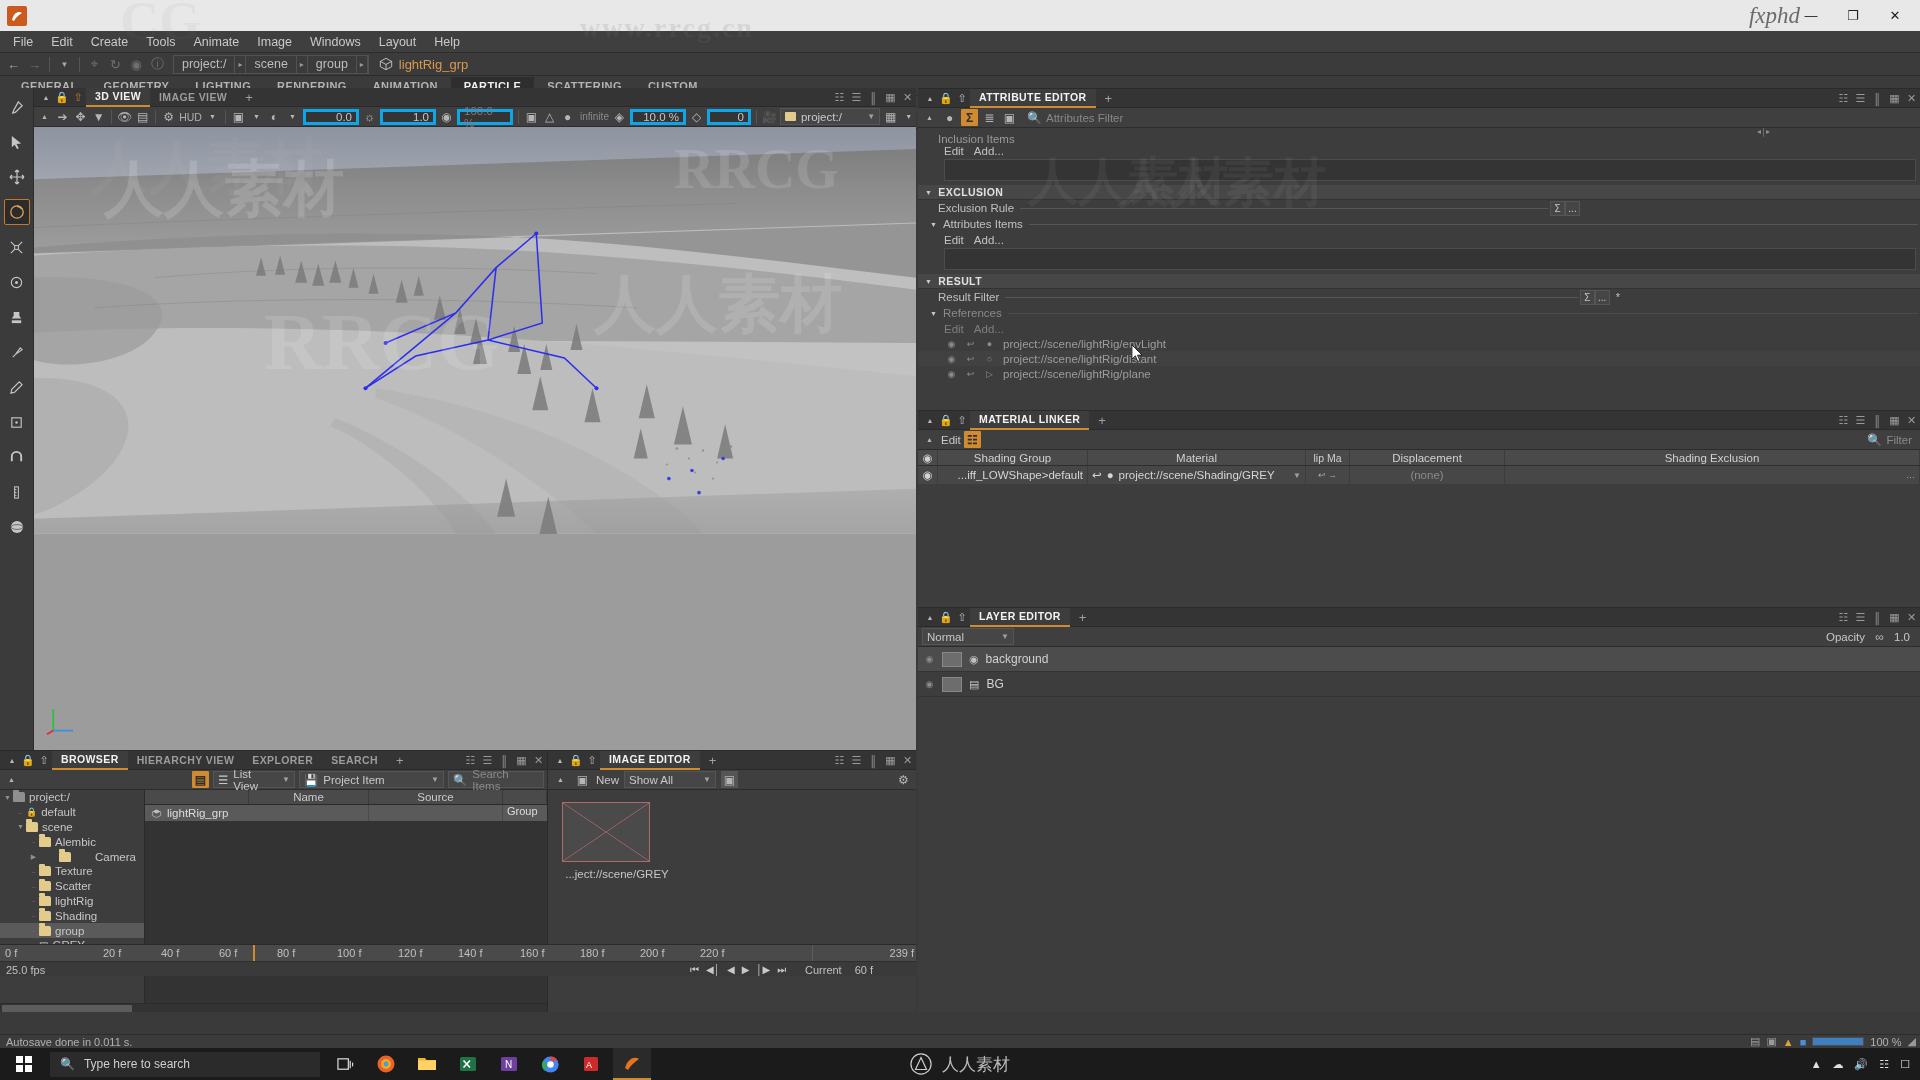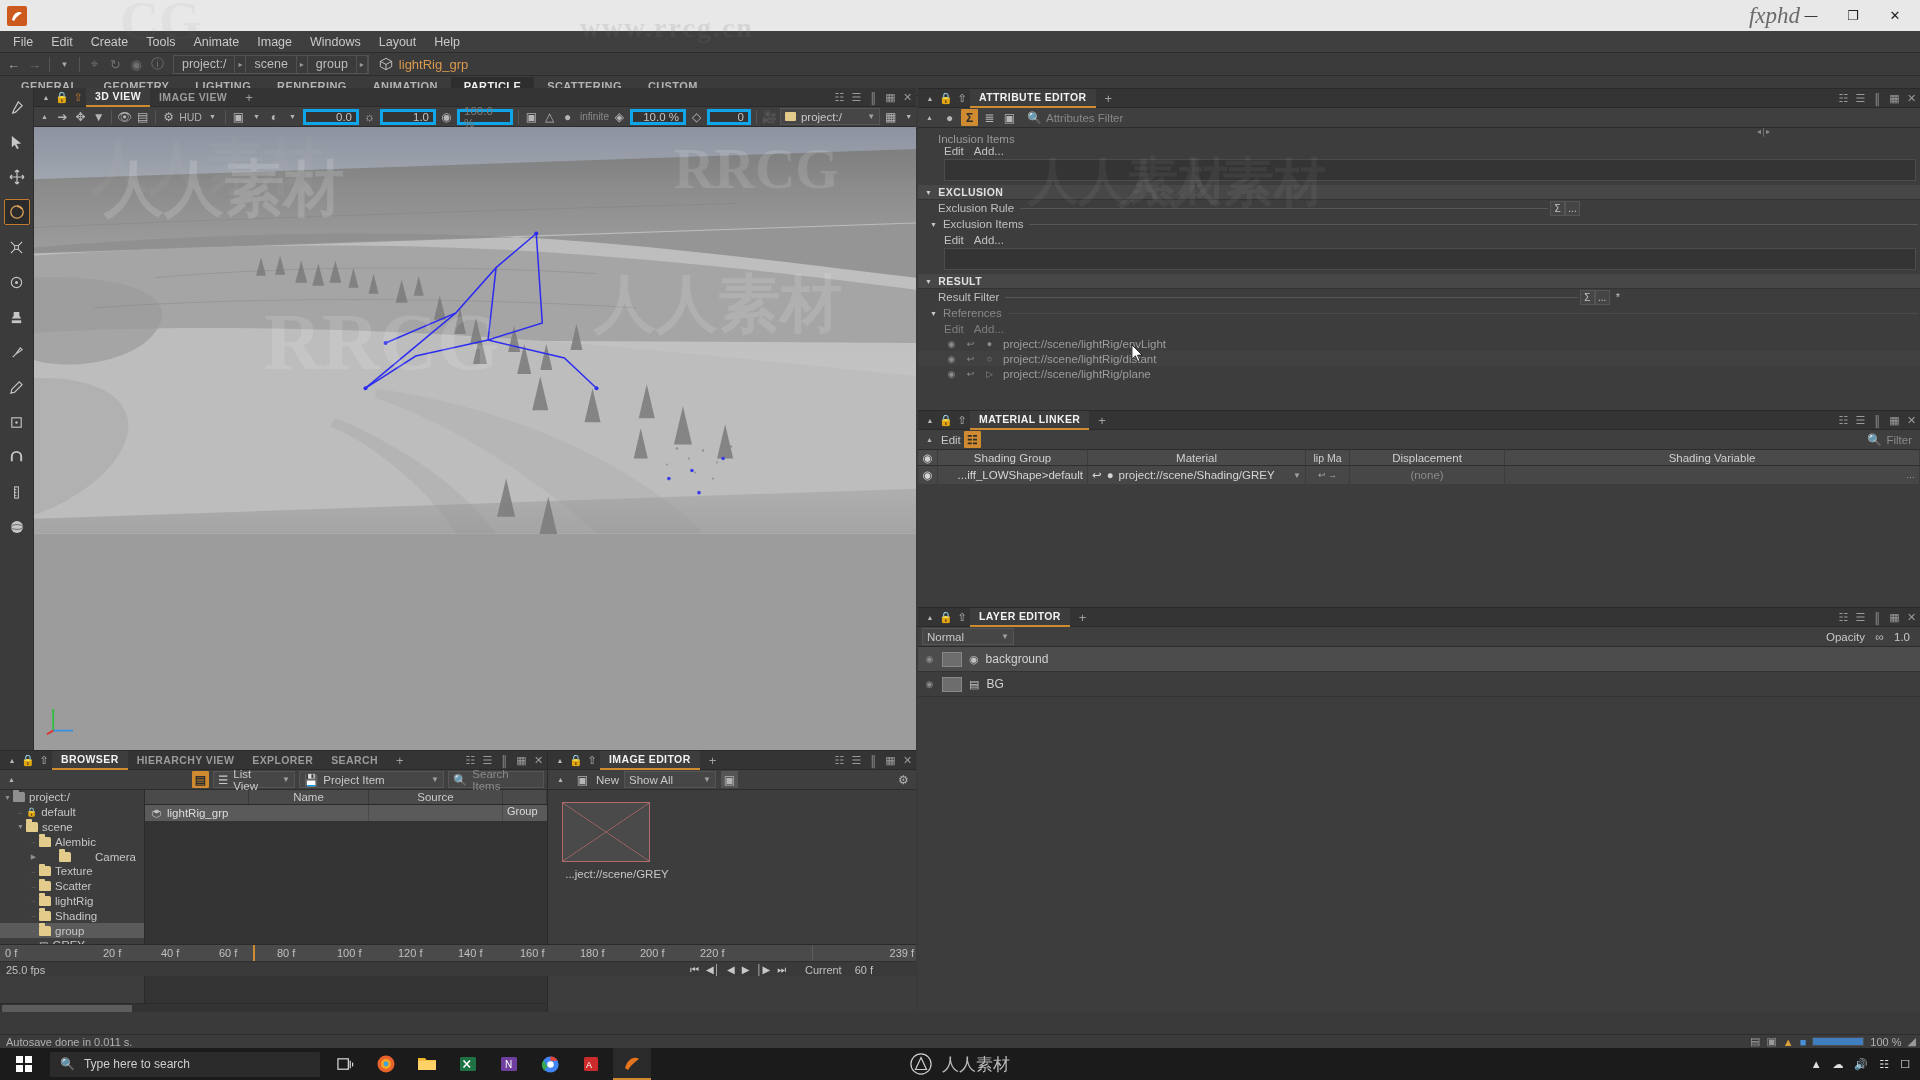--- a/index.html
+++ b/index.html
@@ -776,21 +776,21 @@
           </div>
           <div class="attrrow">
             <span class="lbl">Exclusion Rule</span>
             <span class="dashline"></span>
             <span class="minibtn">Σ</span>
             <span class="minibtn">...</span>
             <span style="width:340px;"></span>
           </div>
           <div class="attrrow" style="padding-left:12px;">
             <span class="caretd" style="margin-right:6px;">▼</span>
-            <span class="lbl">Exclusion Items</span>
+            <span class="lbl">Attributes Items</span>
             <span class="dashline"></span>
           </div>
           <div class="editadd">
             <span>Edit</span>
             <span>Add...</span>
           </div>
           <div class="inputstrip" style="height:22px;margin-left:26px;"></div>
 
           <div class="sectionhdr" style="margin-top:4px;">
             <span class="caretd">▼</span>
@@ -865,21 +865,21 @@
           <div class="pt-ico">🔍</div>
           <span style="color:#8a8a8a;font-size:11.5px;margin-right:8px;">Filter</span>
         </div>
         <div style="flex:1;background:#3d3d3d;">
           <div class="mlhead">
             <div style="width:20px;">◉</div>
             <div style="width:150px;">Shading Group</div>
             <div style="width:218px;">Material</div>
             <div style="width:44px;font-size:10.5px;">lip Ma</div>
             <div style="width:155px;">Displacement</div>
-            <div style="flex:1;">Shading Variable</div>
+            <div style="flex:1;">Shading Exclusion</div>
           </div>
           <div class="mlrow">
             <div style="width:20px;justify-content:center;">◉</div>
             <div style="width:150px;justify-content:flex-end;">...iff_LOWShape&gt;default</div>
             <div style="width:218px;gap:5px;">
               <span>↩</span>
               <span>●</span>
               <span>project://scene/Shading/GREY</span>
               <span style="margin-left:auto;font-size:8px;color:#a0a0a0;">▼</span>
             </div>

